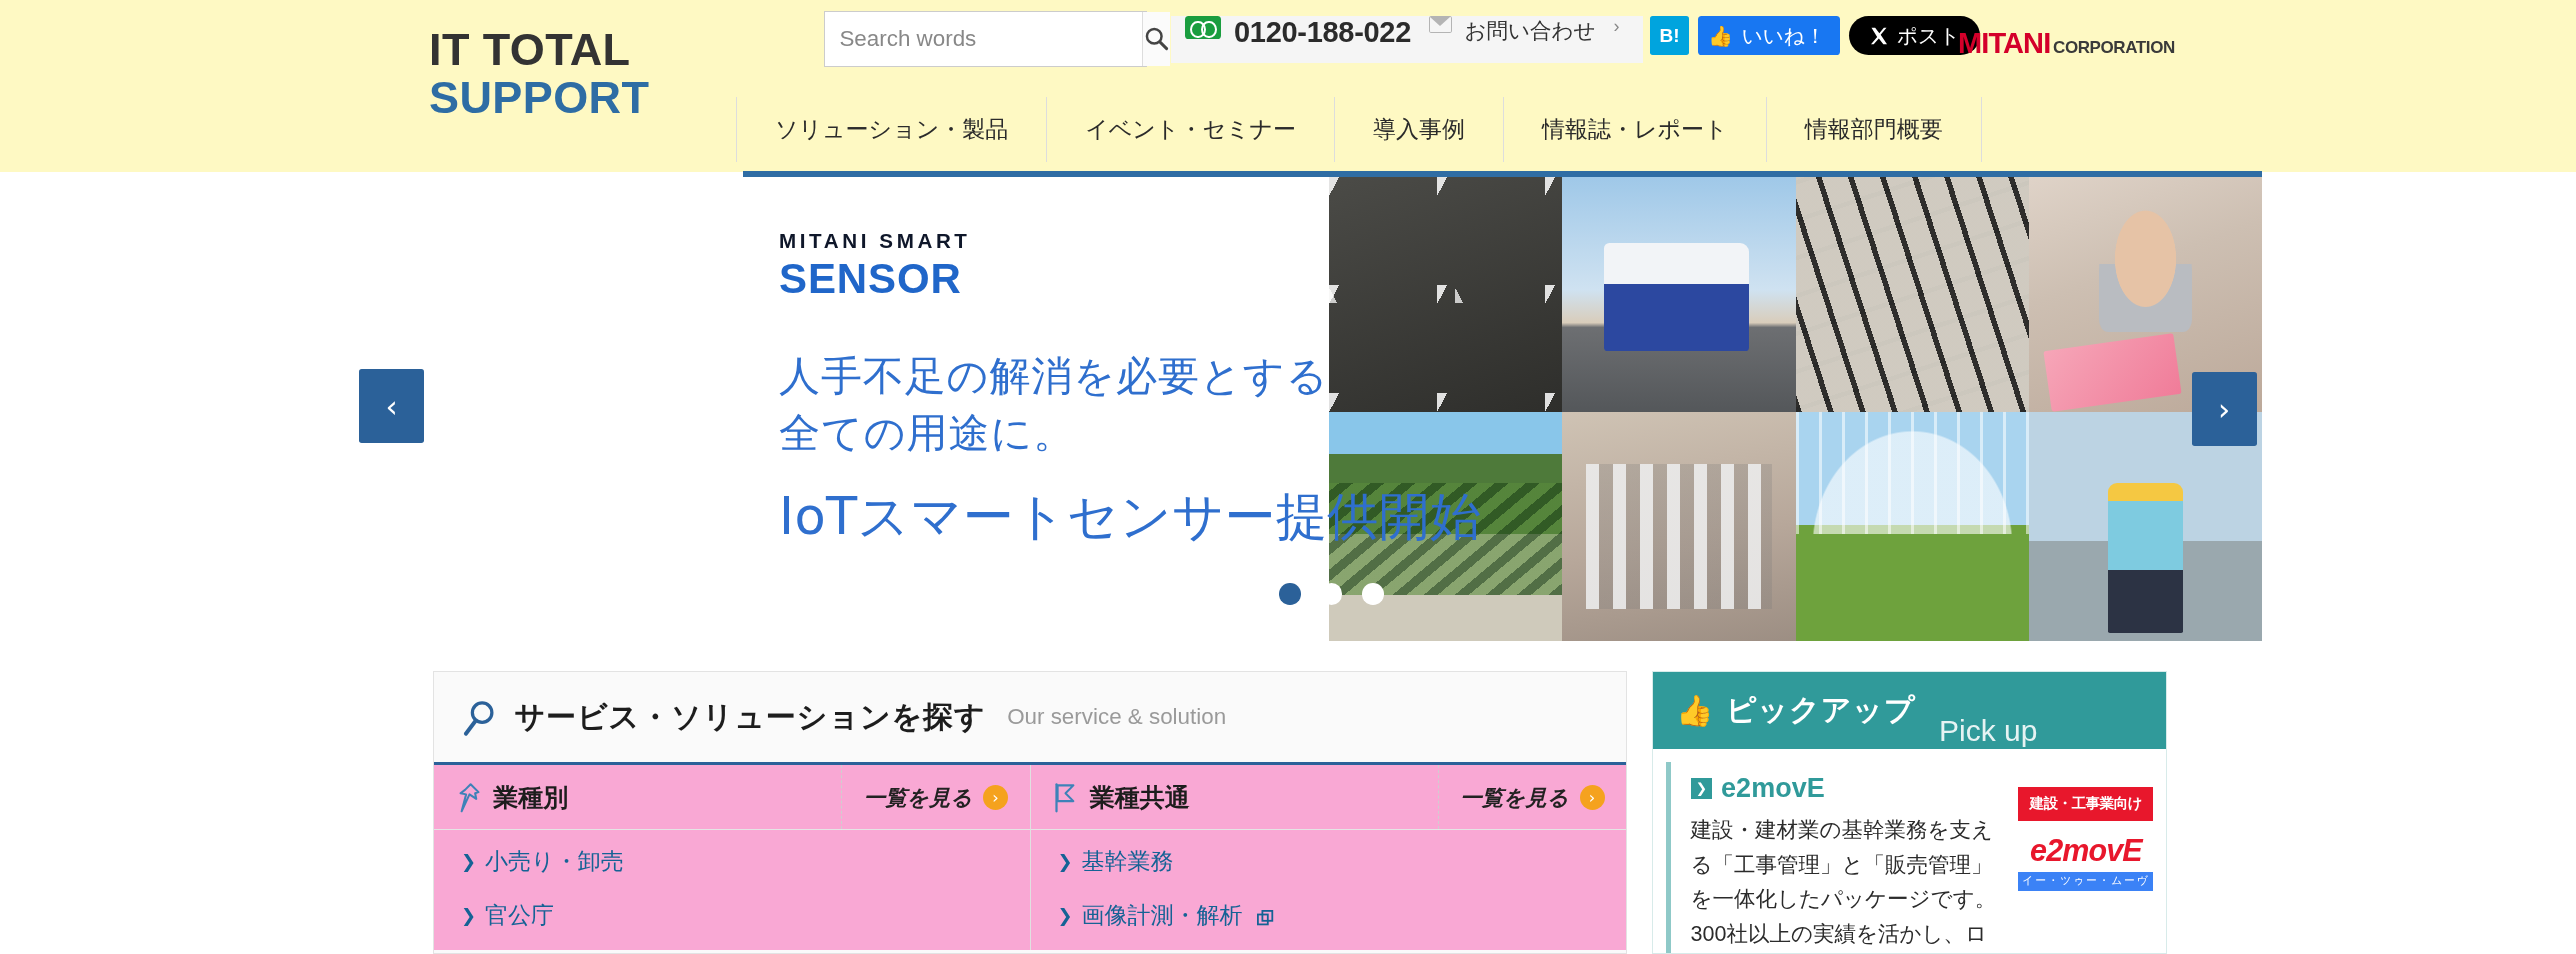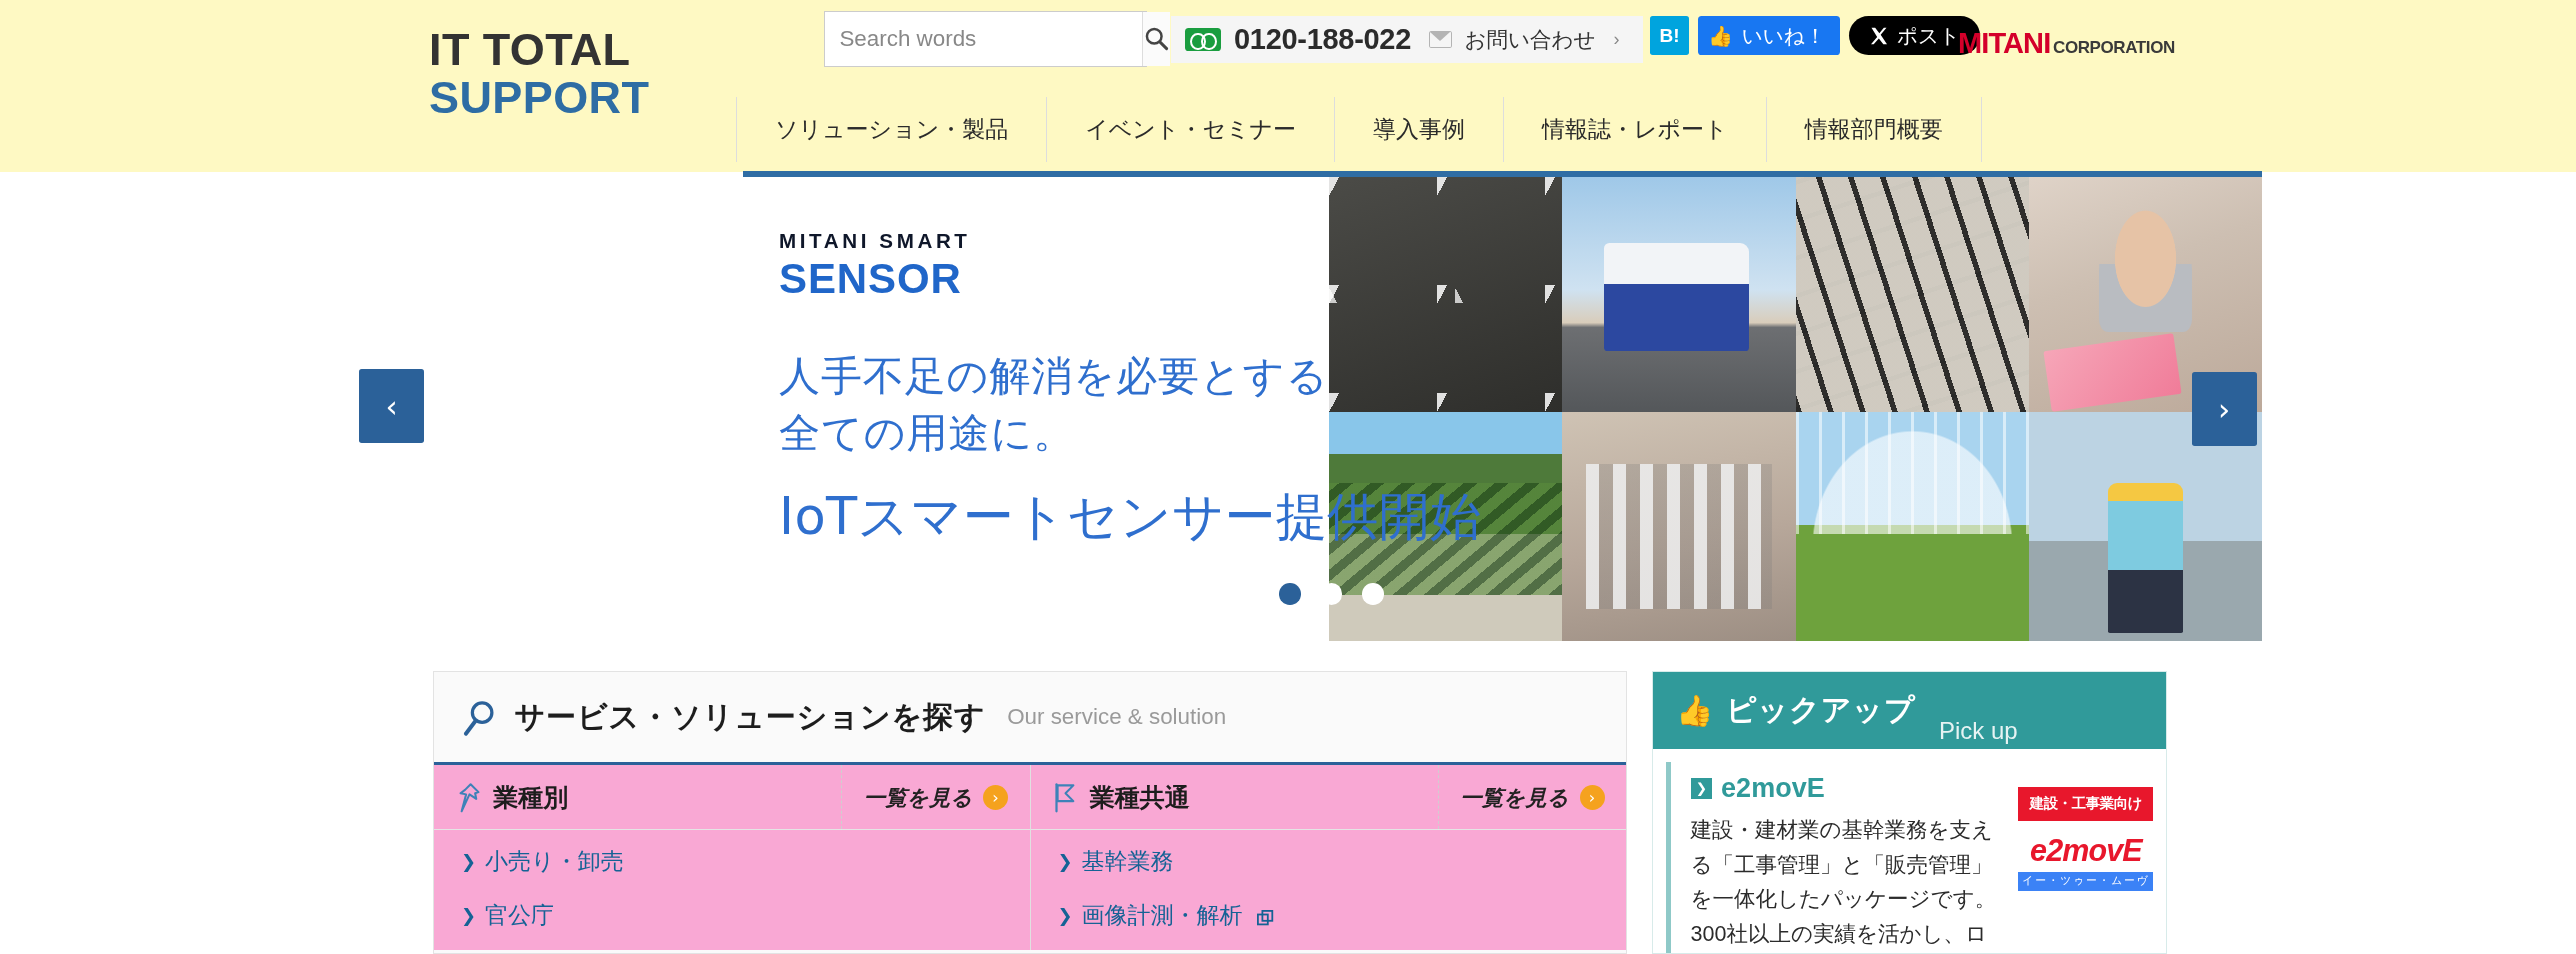--- a/index.html
+++ b/index.html
@@ -39,21 +39,21 @@
   .search-btn {
     width: 61px; border: none; border-left: 0.9px solid #ddd;
     background: #fbfbfb; cursor: pointer;
     display:flex; align-items:center; justify-content:center;
   }
   .search-btn svg { width: 27px; height: 27px; }
 
   .contact-bar {
     position: absolute; left: 1171px; top: 16px;
     height: 47px; background: #f5f5f5;
-    display:flex; align-items:center; gap: 12.6px;
+    display:flex; gap: 12.6px;
     padding: 0 23px 0 14.4px;
   }
   .freedial {
     width: 36px; height: 23px; border-radius: 3.6px;
     background: #1a9d3f; position:relative; flex:none;
     display:flex; align-items:center; justify-content:center;
   }
   .freedial::before, .freedial::after {
     content:""; position:absolute; top:4.5px; width:11.7px; height:13.5px;
     border: 2.2px solid #fff; border-radius: 50%;
@@ -231,21 +231,21 @@
   
   .pickup {
     position:absolute; left: 1652px; top: 671px; width: 515px; height: 283px;
     border: 0.9px solid #d8ebea; background:#fff;
   }
   .pickup-head {
     height: 77px; background:#309a9a; display:flex; align-items:center; padding-left: 23px; gap: 12.6px;
   }
   .pu-thumb { font-size: 30px; color:#fff; }
   .pickup-title { font-size: 30px; font-weight:700; color:#ffffff; letter-spacing:0.9px; }
-  .pickup-sub { font-size: 24px; color:#e6f3f3; margin-left: 10.8px; margin-top: 40px; }
+  .pickup-sub { font-size: 30px; color:#e6f3f3; margin-left: 10.8px; margin-top: 40px; }
   .pickup-body {
     position:absolute; left: 12.6px; top: 90px; right: 12.6px; bottom: 0;
     border-left: 5.4px solid #8fc9c8; padding: 10.8px 0 0 20px; display:flex; gap: 16px;
   }
   .pu-text { flex: 1; }
   .pu-item-title {
     display:flex; align-items:center; gap:9px; font-size: 27px; font-weight:800;
     color:#309a9a; margin-bottom: 9px; cursor:pointer;
   }
   .pu-sq {

